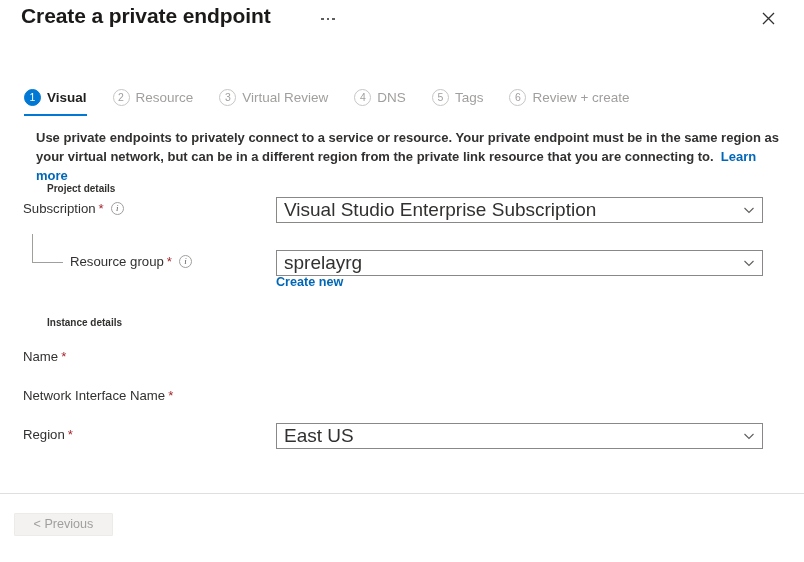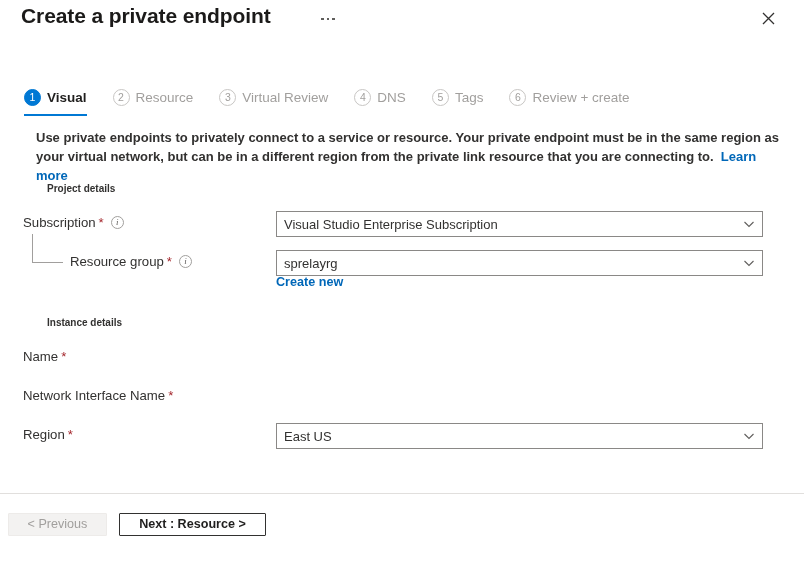--- a/index.html
+++ b/index.html
@@ -191,21 +191,21 @@
     left: 276px;
     width: 487px;
     height: 26px;
   }
   .az-input {
     width: 100%;
     height: 26px;
     border: 1px solid #8a8886;
     background: #ffffff;
     font-family: "Liberation Sans", sans-serif;
-    font-size: 13px;
+    font-size: 19px;
     color: #323130;
     padding: 0 28px 0 7px;
     outline: none;
     border-radius: 0;
     line-height: 24px;
   }
   .chev {
     position: absolute;
     right: 8px;
     top: 7px;
@@ -243,21 +243,21 @@
   .divider {
     position: absolute;
     left: 0;
     top: 493px;
     width: 804px;
     height: 1px;
     background: #e1dfdd;
   }
   .footer {
     position: absolute;
-    left: 8px;
+    left: 14px;
     top: 513px;
     display: flex;
     align-items: center;
     justify-content: flex-end;
   }
   .btn {
     height: 23px;
     font-family: "Liberation Sans", sans-serif;
     font-size: 12.6px;
     padding: 0 14px;
@@ -330,21 +330,21 @@
 
   <div class="description">
     <span>Use private endpoints to privately connect to a service or resource. Your private endpoint must be in the same region as your virtual network, but can be in a different region from the private link resource that you are connecting to.</span>
     &nbsp;<a class="link">Learn more</a>
   </div>
 
   <div class="section-title" id="sec-project">Project details</div>
 
   <div class="tree-connector"></div>
 
-  <div class="row" style="top:211px;">
+  <div class="row" style="top:197px;">
     <div class="field-label">
       <span>Subscription</span>
       <span class="req">*</span>
       <span class="info-icon">i</span>
     </div>
     <div class="control">
       <input class="az-input" type="text" readonly="" value="Visual Studio Enterprise Subscription" style="">
       <svg class="chev" viewBox="0 0 12 12">
         <path d="M1.5 4 L6 8.5 L10.5 4" stroke="#605e5c" stroke-width="1.1" fill="none"></path>
       </svg>
@@ -392,16 +392,15 @@
       <input class="az-input" type="text" readonly="" value="East US" style="">
       <svg class="chev" viewBox="0 0 12 12">
         <path d="M1.5 4 L6 8.5 L10.5 4" stroke="#605e5c" stroke-width="1.1" fill="none"></path>
       </svg>
     </div>
   </div>
 
   <div class="divider"></div>
   <div class="footer">
     <button class="btn btn-prev">&lt; Previous</button>
-    <button class="btn btn-next">Next : Resource &gt;</button>
   </div>
 
 </div>
 
 </body></html>

